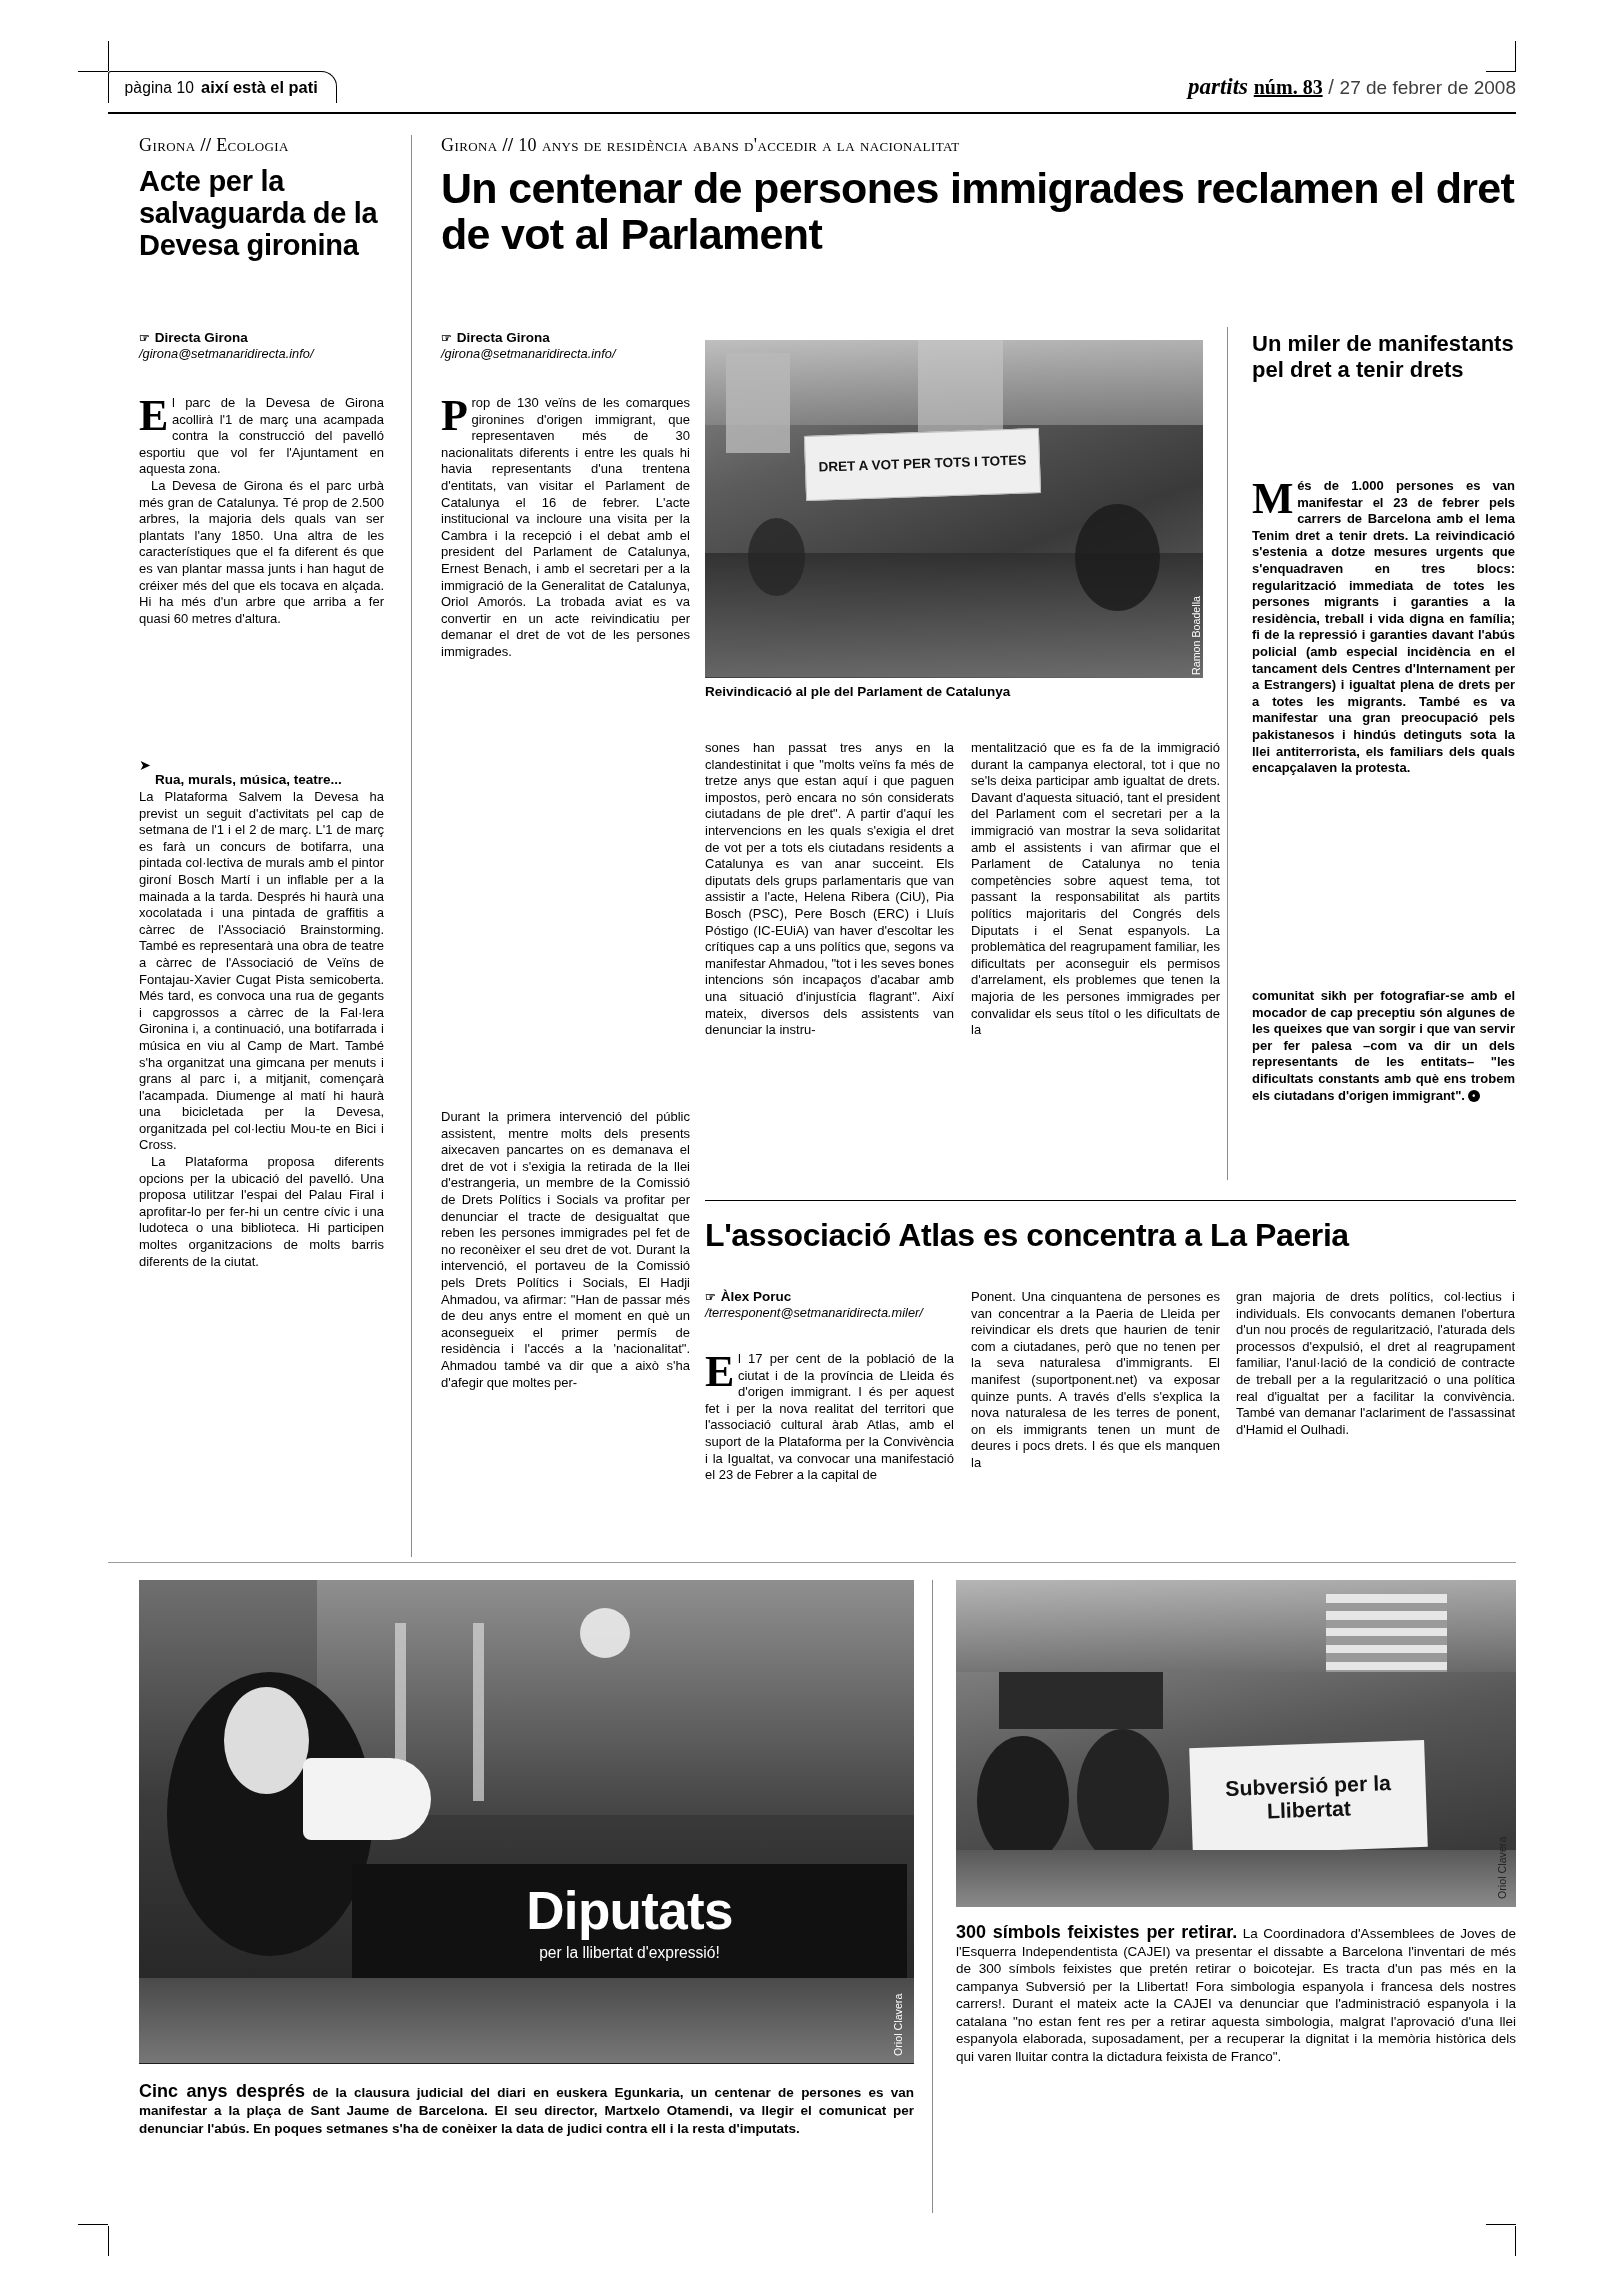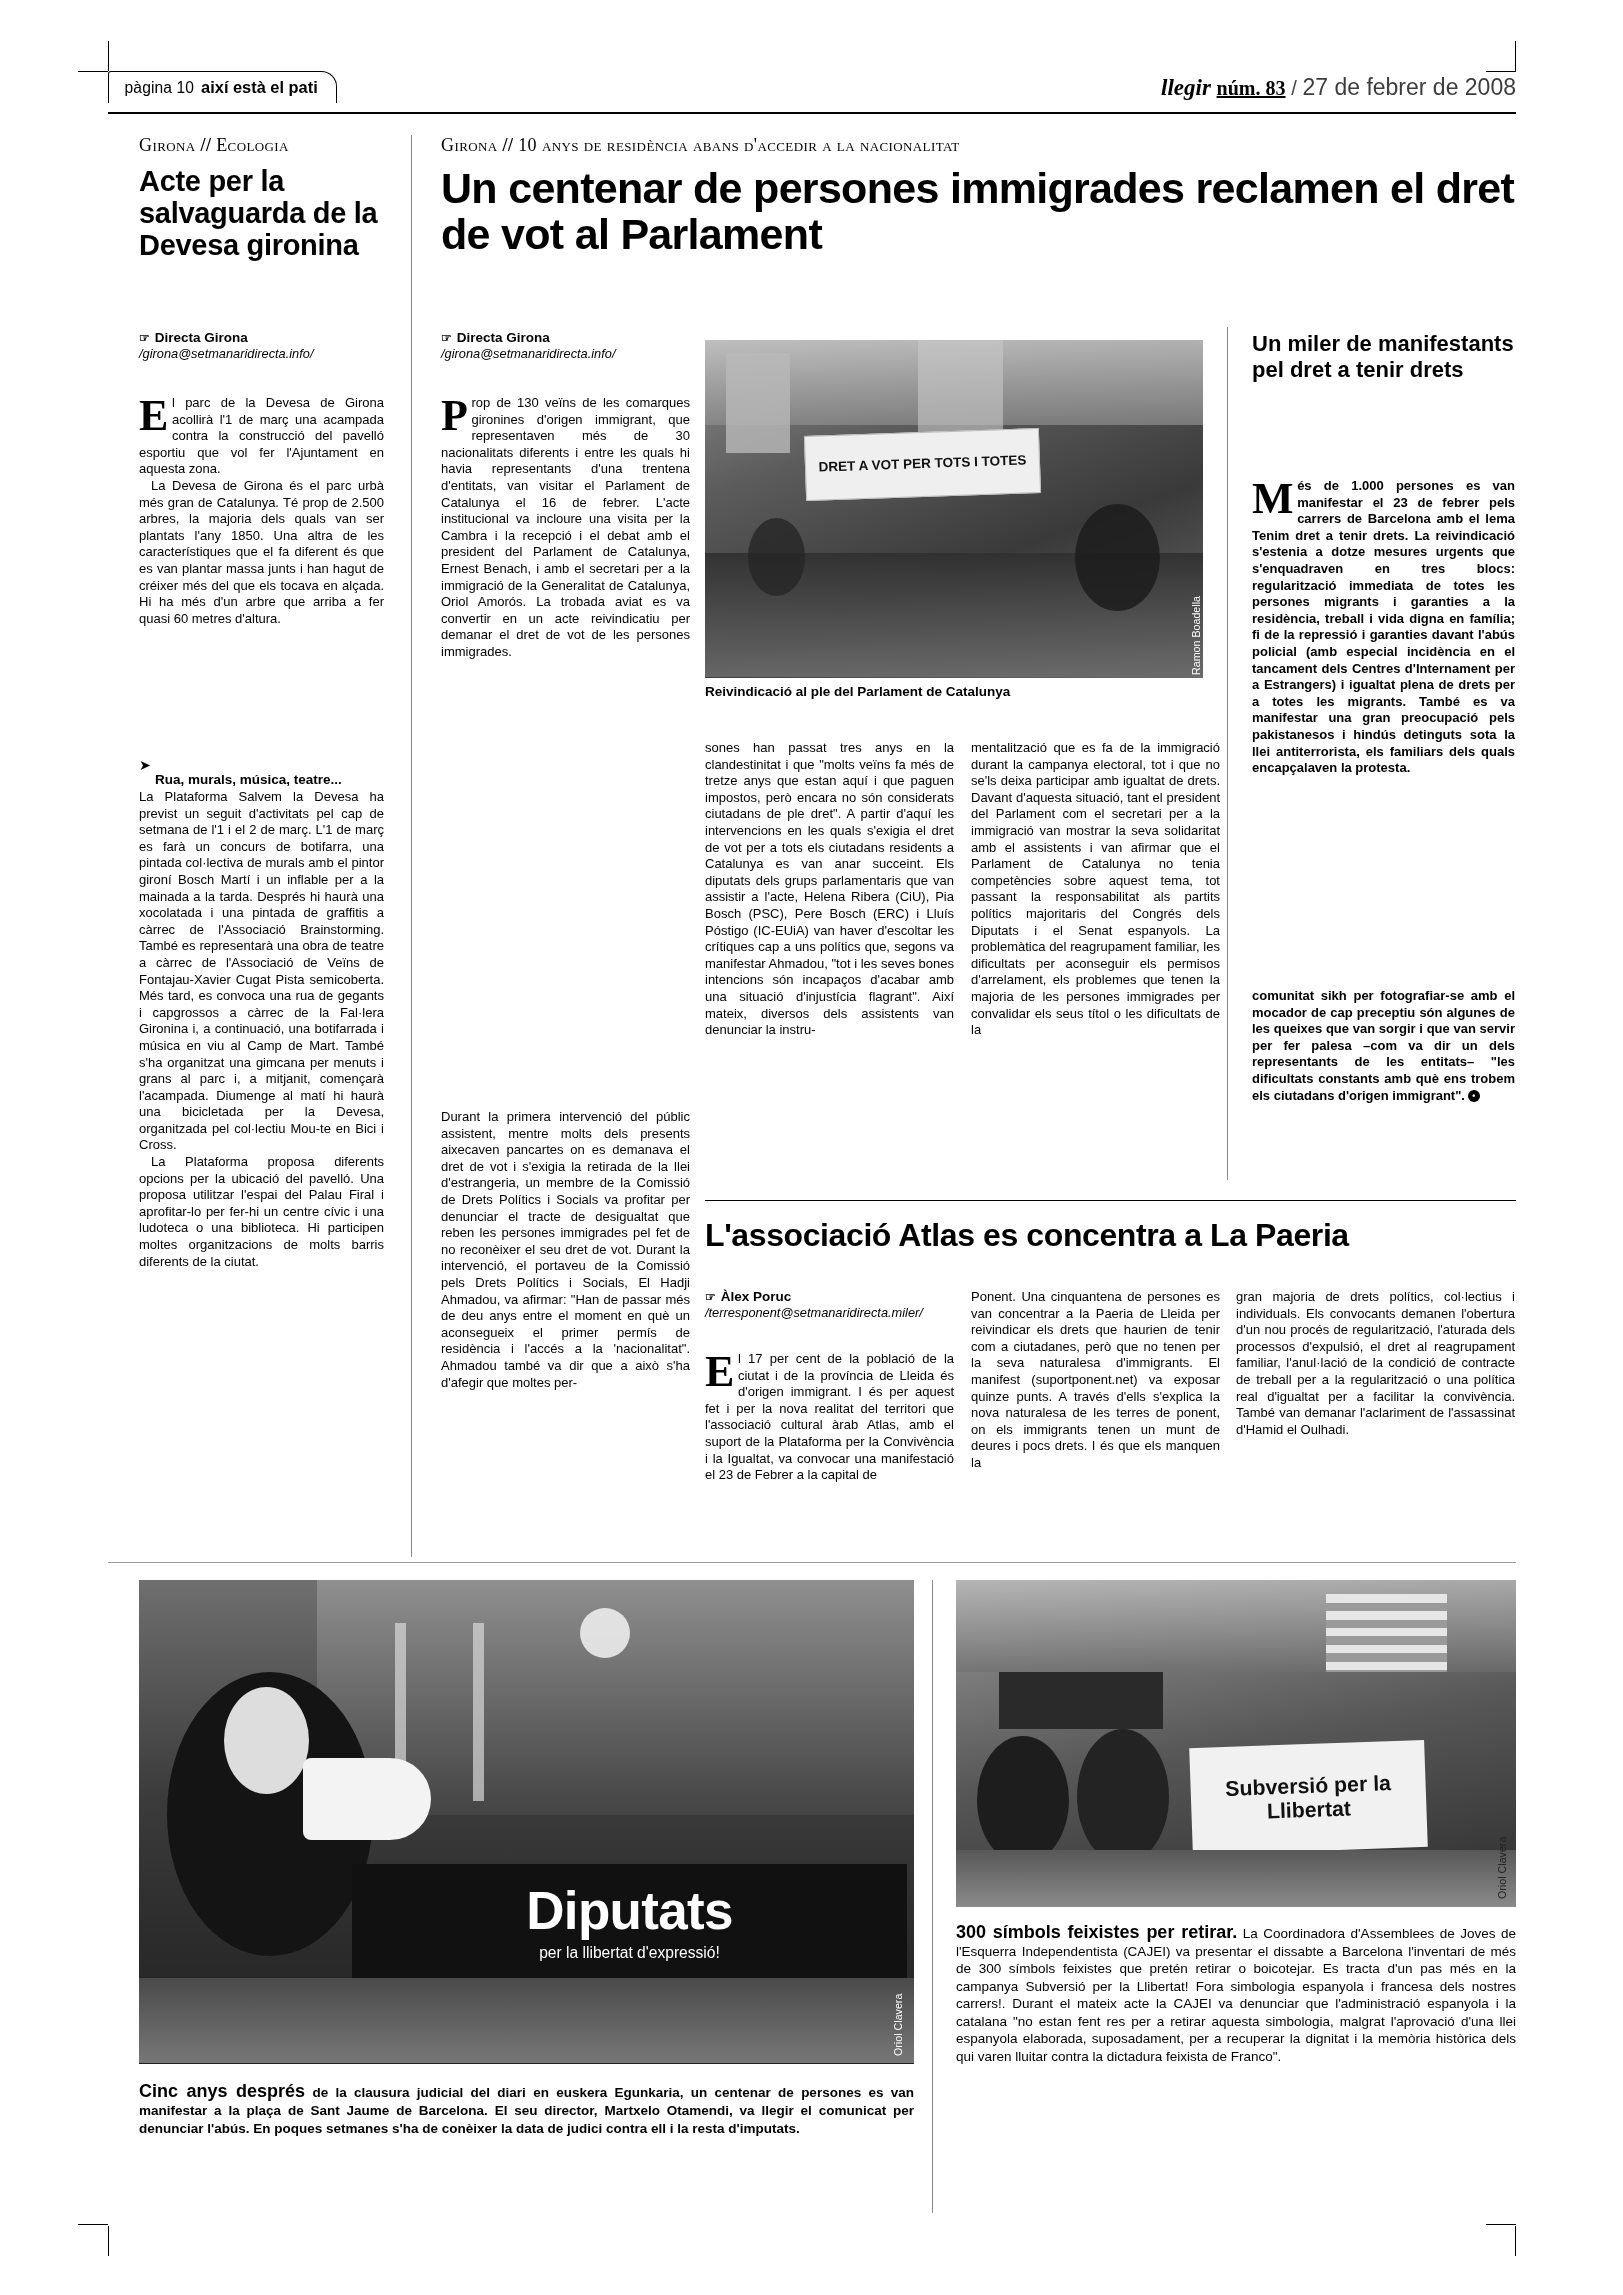--- a/index.html
+++ b/index.html
@@ -13,21 +13,21 @@
 
   
   .masthead{position:absolute;left:108px;top:71px;width:1408px;height:41px;border-bottom:2.1px solid #000;}
   .folio-tab{position:absolute;left:0;top:0;height:31px;border:1.4px solid #000;border-bottom:none;border-radius:2.8px 15.6px 0 0;padding:0 18.5px 0 15.6px;display:flex;align-items:center;gap:7.1px;}
   .folio-pag{font-size:15.6px;letter-spacing:0.1px;}
   .folio-bold{font-size:16.4px;font-weight:bold;}
   .masthead-right{position:absolute;right:0;top:2.8px;display:flex;align-items:baseline;gap:5.7px;font-size:21.3px;}
   .mr-serif{font-family:"Liberation Serif",serif;font-weight:bold;font-style:italic;font-size:23px;}
   .mr-num{font-family:"Liberation Serif",serif;font-weight:bold;font-size:20px;text-decoration:underline;}
   .mr-slash{font-size:20px;color:#444;}
-  .mr-date{font-size:23px;color:#3d3d3d;text-align:center;}
+  .mr-date{font-size:19px;color:#3d3d3d;text-align:center;}
 
   
   .col{position:absolute;font-size:13px;line-height:16.6px;text-align:justify;}
   .col p{margin:0;text-indent:12px;}
   .col p.noind{text-indent:0;}
 
   .kicker{font-variant:small-caps;font-family:"Liberation Serif",serif;font-size:18px;letter-spacing:0.4px;}
   .kicker .slash{font-weight:bold;}
 
   .hl-left{font-family:"Liberation Sans",sans-serif;font-weight:bold;font-size:29px;line-height:32px;letter-spacing:-0.3px;}
@@ -83,21 +83,21 @@
   <div class="crop h" style="left:78px;top:2224px;"></div>
   <div class="crop v" style="left:1515px;top:2226px;"></div>
   <div class="crop h" style="left:1486px;top:2224px;"></div>
 
   <div class="masthead">
     <div class="folio-tab">
       <span class="folio-pag">pàgina 10</span>
       <span class="folio-bold">així està el pati</span>
     </div>
     <div class="masthead-right">
-      <span class="mr-serif">llegir</span>
+      <span class="mr-serif">partits</span>
       <span class="mr-num">núm. 83</span>
       <span class="mr-slash">/</span>
       <span class="mr-date">27 de febrer de 2008</span>
     </div>
   </div>
 
   <div class="kicker" style="position:absolute;left:139px;top:135px;width:256px;">
     <span>Girona</span>
     <span class="slash">//</span>
     <span>Ecologia</span>

